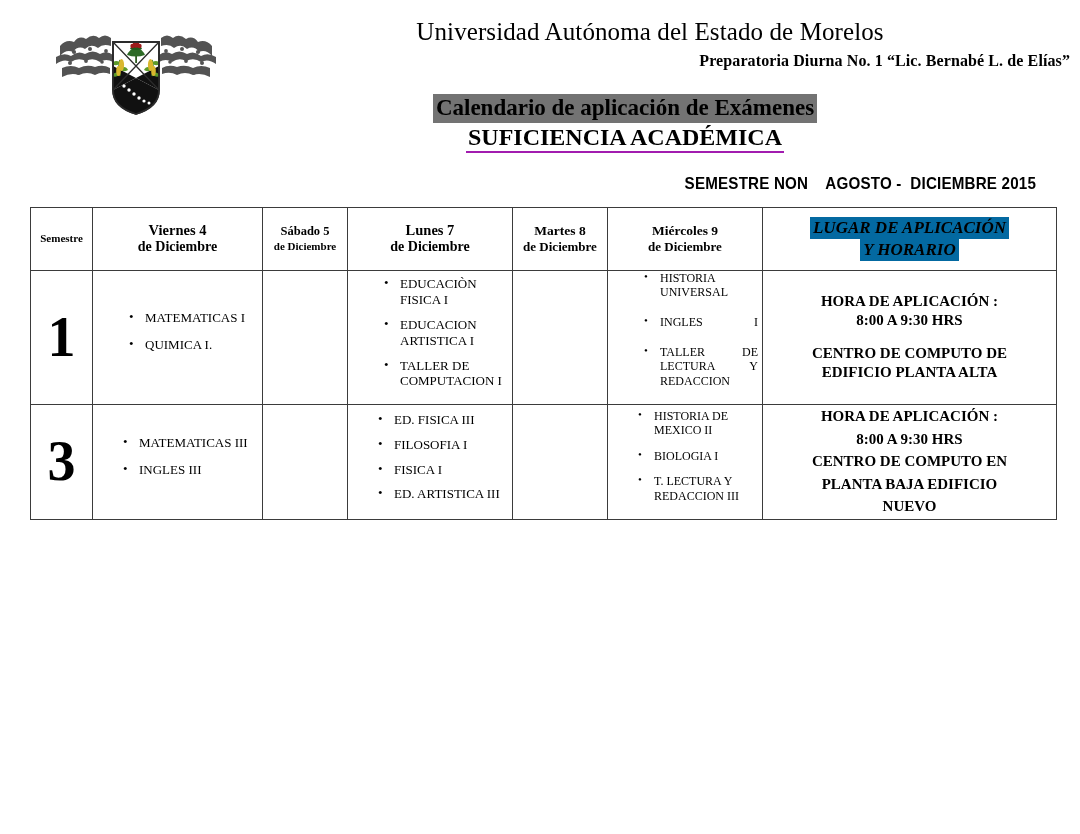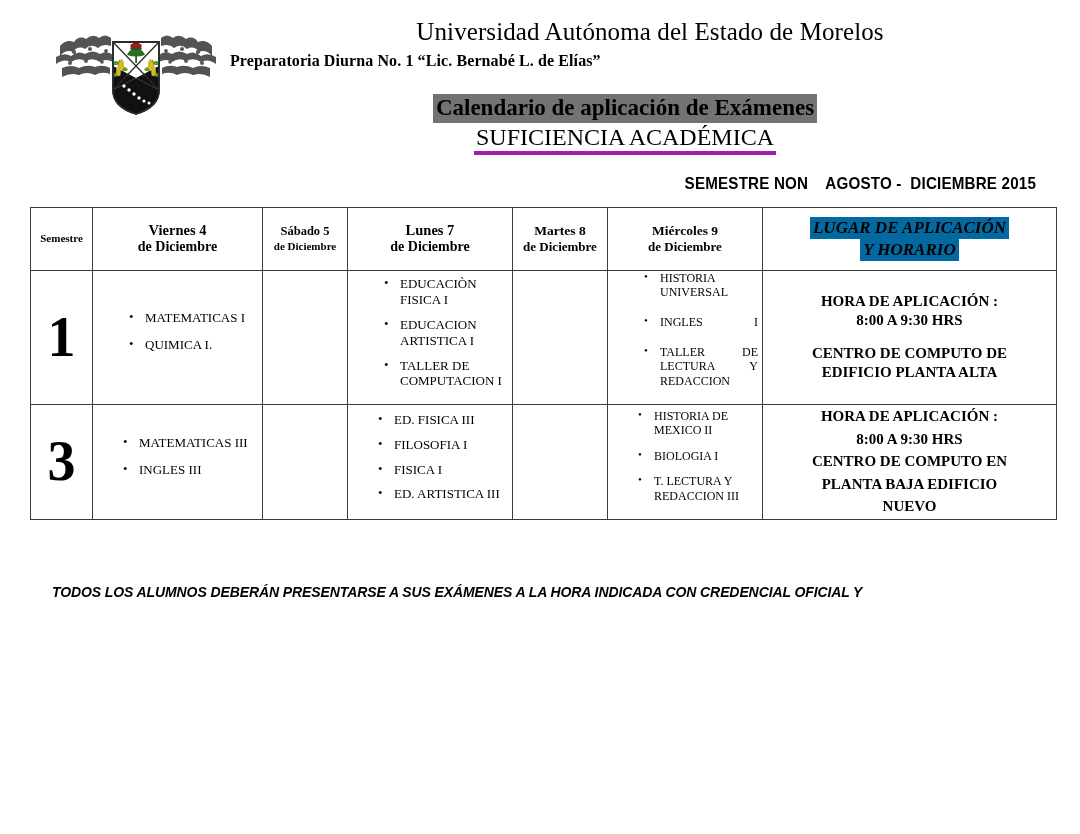--- a/index.html
+++ b/index.html
@@ -41,21 +41,21 @@
   .univ-name {
     font-size: 25px;
     font-weight: normal;
     text-align: center;
     letter-spacing: 0.1px;
     line-height: 1.1;
   }
   .prepa-name {
     font-size: 16px;
     font-weight: bold;
-    text-align: left;
+    text-align: right;
     margin-top: 6px;
     letter-spacing: 0.1px;
   }
 
   .doc-title-wrap {
     position: absolute;
     left: 230px;
     top: 94px;
     width: 790px;
     text-align: center;
@@ -68,22 +68,22 @@
     padding: 1px 3px 2px 3px;
     line-height: 1.12;
   }
   .doc-title-2-line {
     margin-top: 1px;
     line-height: 1.1;
   }
   .doc-title-2 {
     display: inline-block;
     font-size: 24px;
-    font-weight: normal;
-    border-bottom: 4px solid #a21caf;
+    font-weight: bold;
+    border-bottom: 2px solid #a21caf;
     padding: 0 2px 1px 2px;
     line-height: 1.1;
   }
 
   .semestre-line {
     position: absolute;
     right: 44px;
     top: 174px;
     font-family: "Liberation Sans", "DejaVu Sans", sans-serif;
     font-size: 16.5px;
@@ -438,14 +438,13 @@
         <div>8:00 A 9:30 HRS</div>
         <div>CENTRO DE COMPUTO EN</div>
         <div>PLANTA BAJA EDIFICIO</div>
         <div>NUEVO</div>
       </td>
     </tr>
   </tbody>
 </table>
 
 <div class="note">
-  <div>TODOS LOS ALUMNOS DEBERÁN PRESENTARSE A SUS EXÁMENES  A  LA HORA INDICADA CON  CREDENCIAL OFICIAL Y</div>
 </div>
 
 </body></html>

